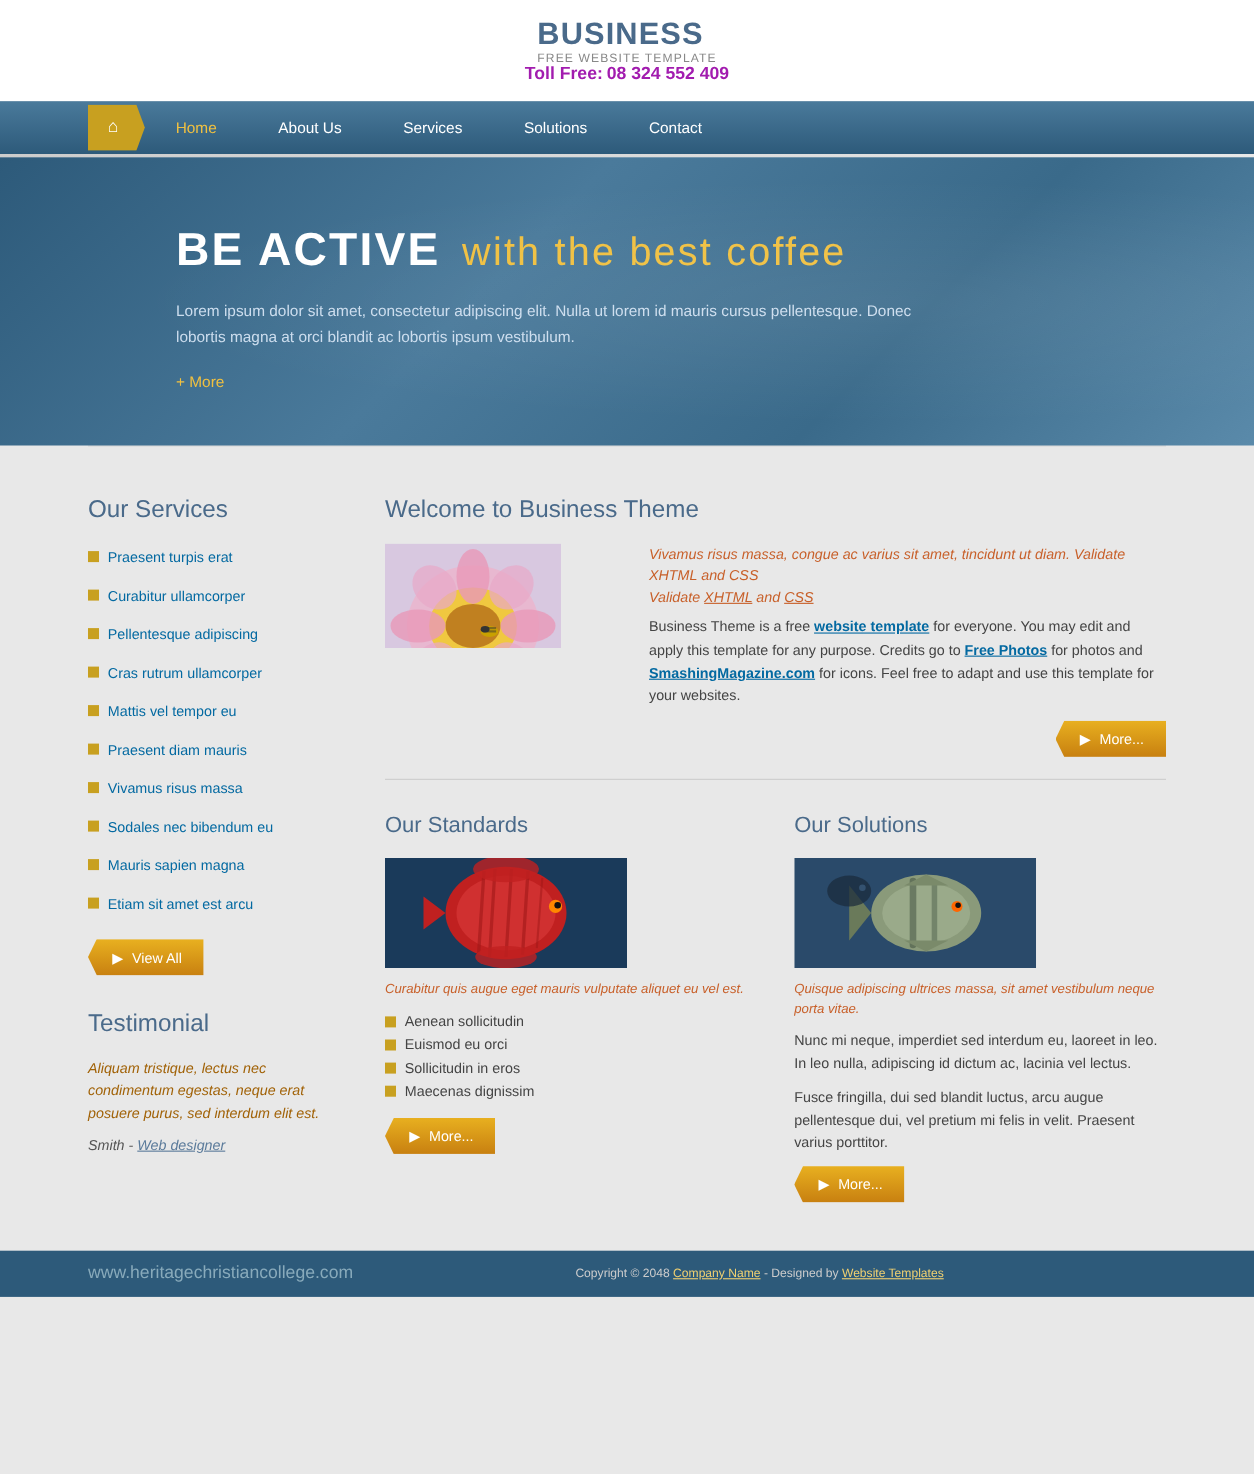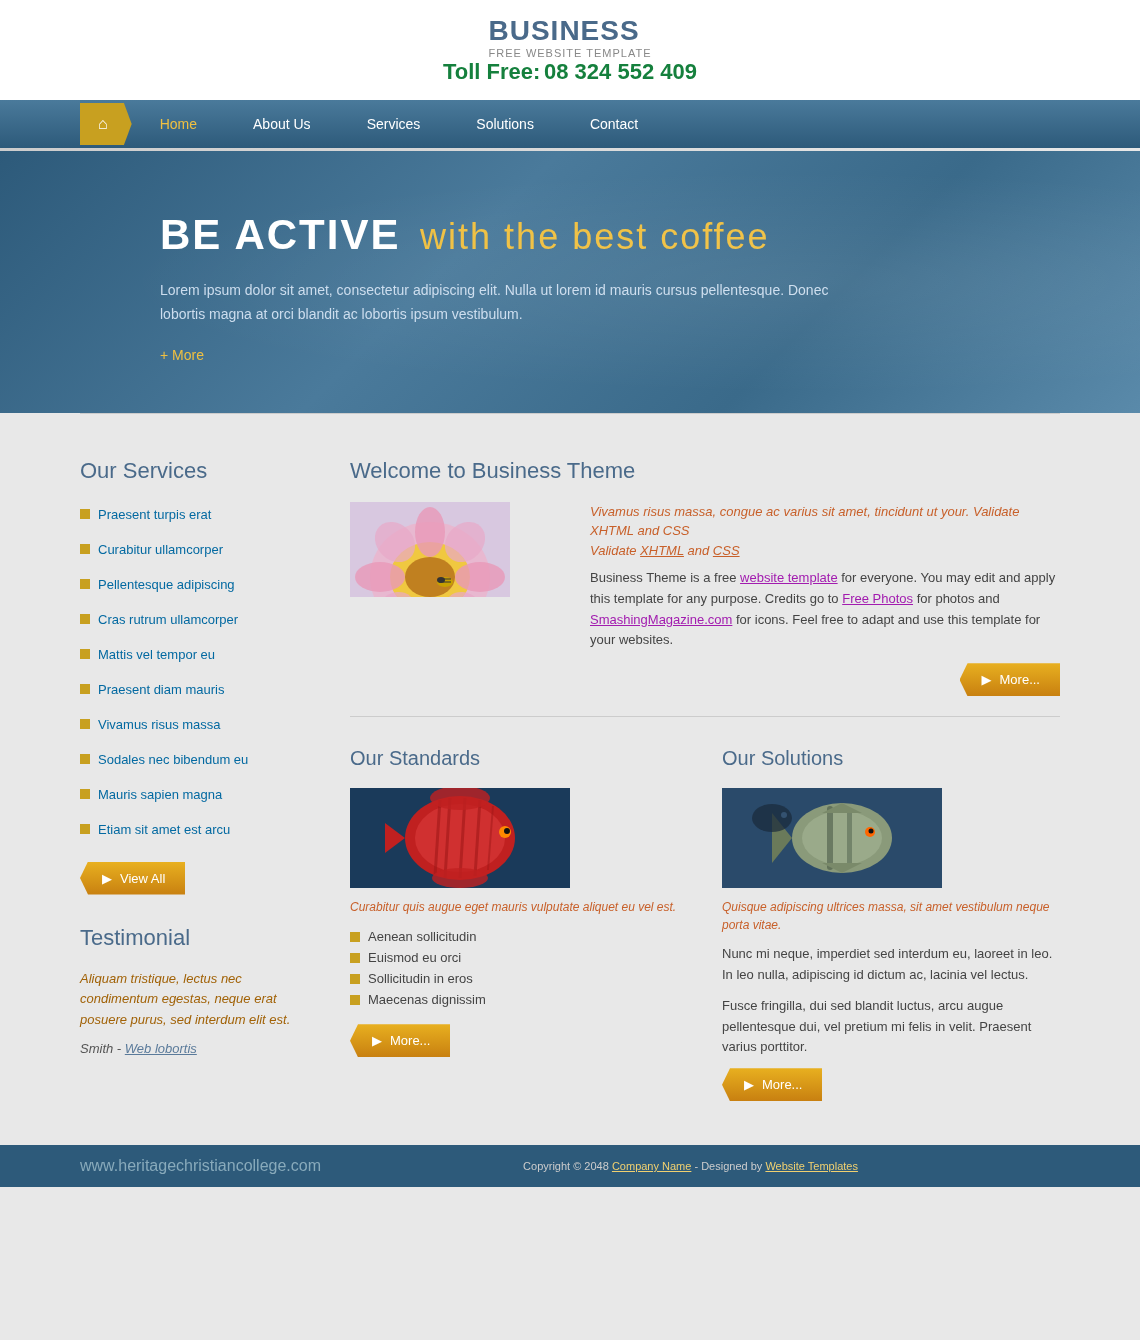--- a/index.html
+++ b/index.html
@@ -3,21 +3,21 @@
   <meta charset="utf-8">
   <style>
     * { margin: 0; padding: 0; box-sizing: border-box; }
     body { font-family: Arial, sans-serif; font-size: 13px; color: #444; background: #e8e8e8; width: 1140px; }
 
     
     #header { background: #fff; padding: 15px 80px; display: flex; align-items: center; justify-content: space-between; flex-direction: column; }
     .brand-title { font-size: 28px; font-weight: bold; color: #4a6a8a; letter-spacing: 1px; }
     .brand-sub { font-size: 11px; color: #888; letter-spacing: 1px; }
     .toll-free { font-size: 13px; color: #555; }
-    .toll-free span { font-size: 22px; font-weight: bold; color: #15803d; }
+    .toll-free span { font-size: 16px; font-weight: bold; color: #a21caf; }
 
     
     #nav { background: linear-gradient(to bottom, #4a7a9b, #2d5a7a); padding: 0 80px; display: flex; align-items: center; }
     .nav-home { background: #c8a020; padding: 12px 18px; display: flex; align-items: center; gap: 6px; color: #fff; font-size: 13px; cursor: pointer; clip-path: polygon(0 0, 85% 0, 100% 50%, 85% 100%, 0 100%); padding-right: 24px; }
     .home-icon { font-size: 16px; }
     .nav-links { display: flex; flex: 1; justify-content: flex-start; }
     .nav-link { color: #fff; padding: 16px 28px; font-size: 14px; cursor: pointer; text-decoration: none; display: block; }
     .nav-link.active { color: #f0c040; }
 
     
@@ -49,21 +49,21 @@
     .testimonial-author { margin-top: 10px; font-style: italic; font-size: 13px; color: #555; }
     .testimonial-author a { color: #5a7a9a; }
 
     
     .welcome-section { margin-bottom: 30px; border-bottom: 1px solid #ccc; padding-bottom: 20px; }
     .welcome-inner { display: flex; gap: 20px; }
     .welcome-text-block { flex: 1; }
     .welcome-highlight { color: #c8602a; font-style: italic; font-size: 13px; margin-bottom: 8px; line-height: 1.5; }
     .welcome-highlight a { color: #c8602a; text-decoration: underline; }
     .welcome-desc { font-size: 13px; color: #444; line-height: 1.6; }
-    .welcome-desc a { color: #a21caf; }
+    .welcome-desc a { color: #0369a1; font-weight: bold; }
     .more-btn-right { text-align: right; margin-top: 12px; }
 
     
     .two-col-row { display: flex; gap: 34px; margin-top: 20px; }
     .half-col { flex: 1; }
     .half-col .section-title { font-size: 20px; }
     .img-placeholder { width: 220px; height: 95px; margin-bottom: 10px; overflow: hidden; }
     .caption-orange { color: #c8602a; font-style: italic; font-size: 12px; margin-bottom: 10px; line-height: 1.5; }
     .content-list { list-style: none; margin-bottom: 14px; }
     .content-list li { display: flex; align-items: center; gap: 8px; font-size: 13px; color: #444; padding: 3px 0; }
@@ -167,21 +167,21 @@
     <button class="btn-yellow">
       <span>▶</span>
       <span>View All</span>
     </button>
 
     
     <div class="testimonial">
       <h2 class="section-title">Testimonial</h2>
       <p class="testimonial-text">Aliquam tristique, lectus nec condimentum egestas, neque erat posuere purus, sed interdum elit est.</p>
       <p class="testimonial-author">
-        <span>Smith</span> - <a href="#">Web lobortis</a>
+        <span>Smith</span> - <a href="#">Web designer</a>
       </p>
     </div>
   </div>
 
   <div class="right-col">
 
     <div class="welcome-section">
       <h2 class="section-title">Welcome to Business Theme</h2>
       <div class="welcome-inner">
         <div class="img-placeholder">
@@ -202,21 +202,21 @@
             <ellipse cx="115" cy="110" rx="18" ry="22" fill="#e8a8c8" opacity="0.7" transform="rotate(-45 115 110)"></ellipse>
 
             <ellipse cx="95" cy="80" rx="8" ry="5" fill="#c8a000"></ellipse>
             <rect x="89" y="76" width="12" height="2" fill="#333" opacity="0.5"></rect>
             <rect x="89" y="79" width="12" height="2" fill="#333" opacity="0.5"></rect>
             <ellipse cx="91" cy="78" rx="4" ry="3" fill="#333"></ellipse>
           </svg>
         </div>
         <div class="welcome-text-block">
           <p class="welcome-highlight">
-            <span>Vivamus risus massa, congue ac varius sit amet, tincidunt ut your. Validate XHTML and CSS</span><br>
+            <span>Vivamus risus massa, congue ac varius sit amet, tincidunt ut diam. Validate XHTML and CSS</span><br>
             Validate <a href="#">XHTML</a> and <a href="#">CSS</a>
           </p>
           <p class="welcome-desc">
             Business Theme is a free <a href="#">website template</a> for everyone. You may edit and apply this template for any purpose. Credits go to <a href="#">Free Photos</a> for photos and <a href="#">SmashingMagazine.com</a> for icons. Feel free to adapt and use this template for your websites.
           </p>
           <div class="more-btn-right">
             <button class="btn-yellow">
               <span>▶</span>
               <span>More...</span>
             </button>

